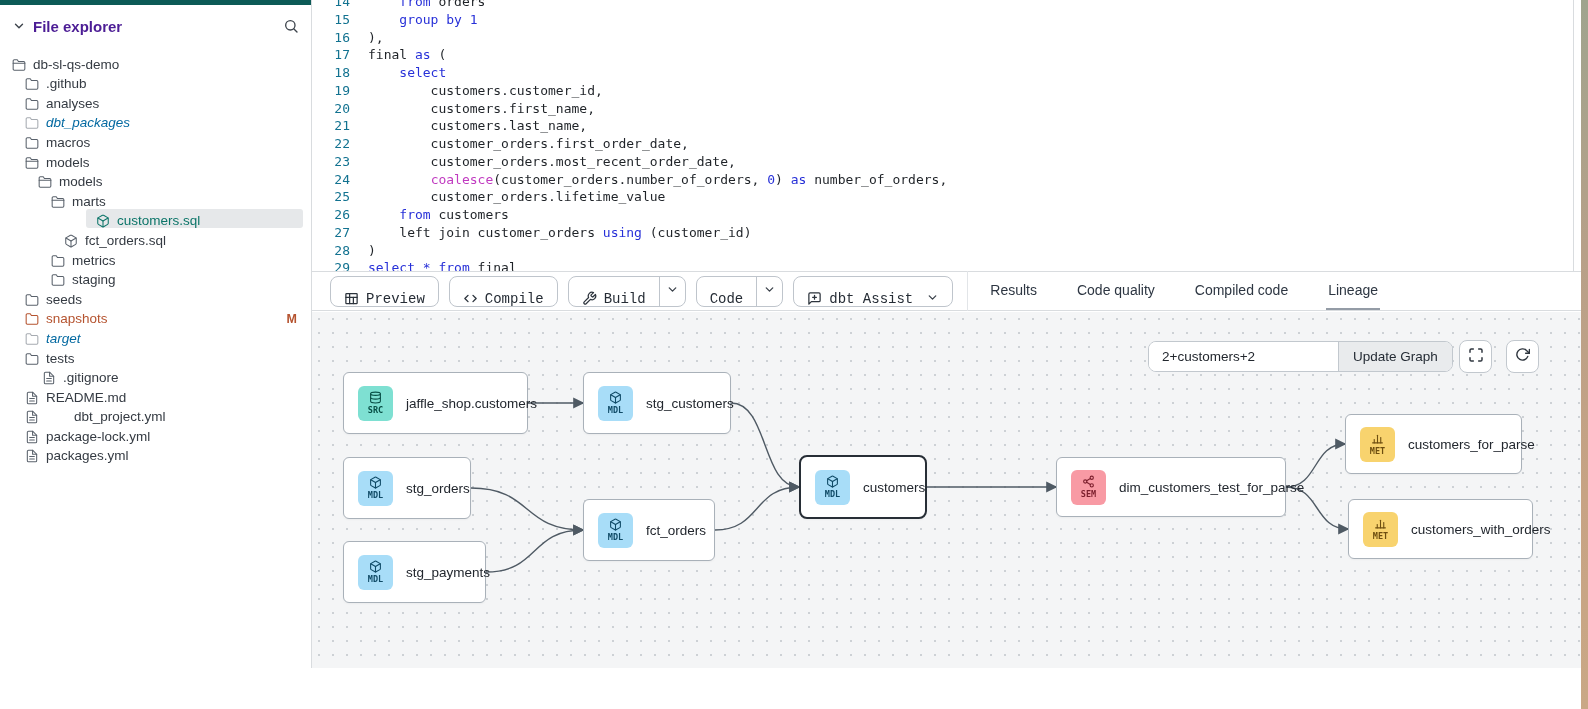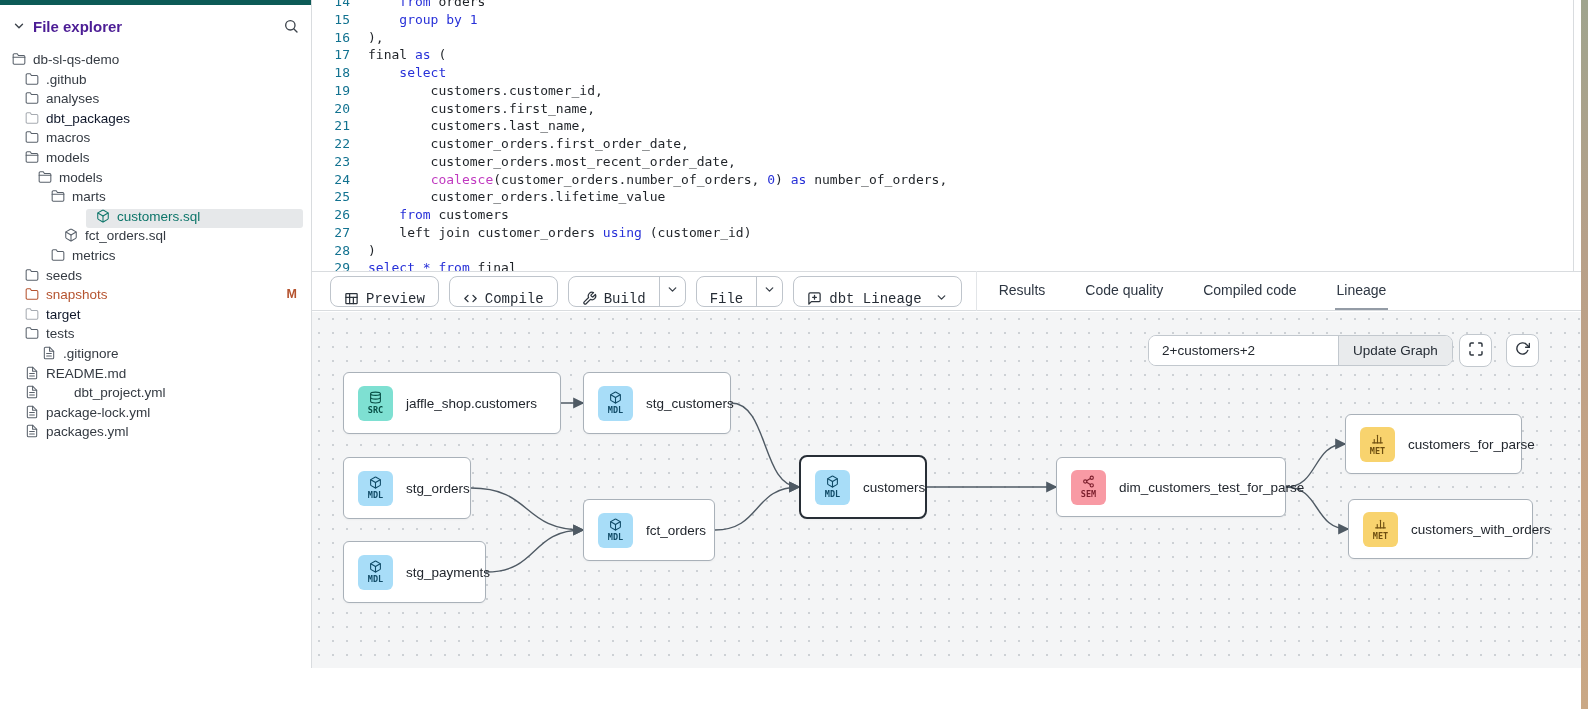--- a/index.html
+++ b/index.html
@@ -13,24 +13,24 @@
 
   
   .sidebar { position:absolute; left:0; top:0; width:312px; height:668px; background:#fff;
     border-right:1px solid #d9dcdf; }
   .teal-strip { position:absolute; left:0; top:0; width:100%; height:5px; background:#0c5a56; }
   .sb-header { position:absolute; left:0; top:12px; width:100%; height:28px; display:flex; align-items:center; padding:0 12px; }
   .sb-title { font-size:15px; font-weight:700; color:#4c1d95; margin-left:7px; }
   .sb-caret { color:#3c434b; display:flex; }
   .sb-search { margin-left:auto; color:#3c434b; display:flex; cursor:pointer; }
   .tree { position:absolute; left:0; top:52px; width:100%; }
-  .trow { display:flex; align-items:flex-start; height:19.6px; font-size:13.5px; color:#343a42;
+  .trow { display:flex; align-items:flex-end; height:19.6px; font-size:13.5px; color:#343a42;
     position:relative; cursor:pointer; white-space:nowrap; }
   .trow .ticon { display:flex; margin-right:7px; color:#59616b; flex:none; }
-  .trow.muted { color:#0f172a; }
+  .trow.muted { color:#0369a1; font-style:italic; }
   .trow.muted .ticon { color:#a6abb1; }
   .trow.modified { color:#b5532f; }
   .trow.modified .ticon { color:#b5532f; }
   .trow.selected { background:#e6e8ea; border-radius:3px; color:#0c7569; font-weight:400; }
   .trow.selected .ticon { color:#0c7569; }
   .m-badge { position:absolute; right:14px; font-weight:700; font-size:12.5px; color:#b5532f; }
 
   
   .editor { position:absolute; left:312px; top:0; width:1269px; height:271px; overflow:hidden; background:#fff; }
   .editor-scrolltrack { position:absolute; left:1261px; top:0; width:1px; height:271px; background:#d9dcdf; }
@@ -67,21 +67,21 @@
   .node { position:absolute; background:#fff; border:1px solid #a9b1b9; border-radius:6px;
     display:flex; align-items:center; padding:0 14px; cursor:pointer;
     box-shadow:0 1px 2px rgba(0,0,0,0.04); }
   .node.sel { border:2.5px solid #272e36; border-radius:8px; }
   .node-badge { width:35px; height:35px; border-radius:6px; display:flex; flex-direction:column;
     align-items:center; justify-content:center; flex:none; }
   .node-badge .bi { display:flex; }
   .node-badge .bt { font-family:"DejaVu Sans Mono", monospace; font-size:8.5px; font-weight:700; margin-top:1px; }
   .node-label { margin-left:13px; font-size:13.5px; color:#22272e; white-space:nowrap; }
 
-  .ln-controls { position:absolute; top:22px; left:0; width:100%; height:33px; }
+  .ln-controls { position:absolute; top:28px; left:0; width:100%; height:33px; }
   .selector-group { position:absolute; left:836px; top:1px; height:31px; display:flex;
     border:1px solid #c2c8ce; border-radius:8px; overflow:hidden; background:#fff; }
   .selector-input { width:189px; border:none; outline:none; padding:0 13px; font-size:13.5px;
     color:#22272e; font-family:"Liberation Sans", sans-serif; }
   .update-btn { display:flex; align-items:center; padding:0 14px; background:#e9ebed;
     border-left:1px solid #c2c8ce; font-size:13.5px; color:#252c35; cursor:pointer; }
   .sq-btn { position:absolute; top:0; width:33px; height:33px; background:#fff; border:1px solid #c2c8ce;
     border-radius:8px; display:flex; align-items:center; justify-content:center; color:#2d343d; cursor:pointer; }
 
   
@@ -203,20 +203,28 @@
           <span>fct_orders.sql</span>
         </div>
         <div class="trow" style="padding-left: 51px;">
           <span class="ticon">
             <svg width="14" height="14" viewBox="0 0 24 24" fill="none" stroke="currentColor" stroke-width="1.8" stroke-linecap="round" stroke-linejoin="round">
               <path d="M22 19a2 2 0 0 1-2 2H4a2 2 0 0 1-2-2V5a2 2 0 0 1 2-2h5l2 3h9a2 2 0 0 1 2 2z"></path>
             </svg>
           </span>
           <span>metrics</span>
         </div>
+        <div class="trow" style="padding-left: 51px;">
+          <span class="ticon">
+            <svg width="14" height="14" viewBox="0 0 24 24" fill="none" stroke="currentColor" stroke-width="1.8" stroke-linecap="round" stroke-linejoin="round">
+              <path d="M22 19a2 2 0 0 1-2 2H4a2 2 0 0 1-2-2V5a2 2 0 0 1 2-2h5l2 3h9a2 2 0 0 1 2 2z"></path>
+            </svg>
+          </span>
+          <span>staging</span>
+        </div>
         <div class="trow" style="padding-left: 25px;">
           <span class="ticon">
             <svg width="14" height="14" viewBox="0 0 24 24" fill="none" stroke="currentColor" stroke-width="1.8" stroke-linecap="round" stroke-linejoin="round">
               <path d="M22 19a2 2 0 0 1-2 2H4a2 2 0 0 1-2-2V5a2 2 0 0 1 2-2h5l2 3h9a2 2 0 0 1 2 2z"></path>
             </svg>
           </span>
           <span>seeds</span>
         </div>
         <div class="trow modified" style="padding-left: 25px;">
           <span class="ticon">
@@ -359,38 +367,38 @@
           <span>Build</span>
           </span>
         <span class="b-split">
             <span class="sv-caret"><svg width="13" height="13" viewBox="0 0 24 24" fill="none" stroke="currentColor" stroke-width="2.4" stroke-linecap="round" stroke-linejoin="round">
                 <polyline points="6 9 12 15 18 9"></polyline>
               </svg></span>
           </span>
       </div>
       <div class="btn">
         <span class="b-main">
-          <span>File</span>
+          <span>Code</span>
           </span>
         <span class="b-split">
             <span class="sv-caret"><svg width="13" height="13" viewBox="0 0 24 24" fill="none" stroke="currentColor" stroke-width="2.4" stroke-linecap="round" stroke-linejoin="round">
                 <polyline points="6 9 12 15 18 9"></polyline>
               </svg></span>
           </span>
       </div>
       <div class="btn">
         <span class="b-main">
             <span class="b-icon">
               <svg width="15" height="15" viewBox="0 0 24 24" fill="none" stroke="currentColor" stroke-width="2" stroke-linecap="round" stroke-linejoin="round">
                 <path d="M21 15a2 2 0 0 1-2 2H7l-4 4V5a2 2 0 0 1 2-2h14a2 2 0 0 1 2 2z"></path>
                 <line x1="12" y1="7" x2="12" y2="13"></line>
                 <line x1="9" y1="10" x2="15" y2="10"></line>
               </svg>
             </span>
-          <span>dbt Lineage</span>
+          <span>dbt Assist</span>
           <span class="b-caret">
               <svg width="13" height="13" viewBox="0 0 24 24" fill="none" stroke="currentColor" stroke-width="2.4" stroke-linecap="round" stroke-linejoin="round">
                 <polyline points="6 9 12 15 18 9"></polyline>
               </svg>
             </span>
           </span>
       </div>
     </div>
     <div class="tb-sep"></div>
     <div class="tabs" id="tabs">
@@ -411,21 +419,21 @@
         <path d="M216,91 C246.25,91 240.75,91 271,91" fill="none" stroke="#4f5a64" stroke-width="1.4" marker-end="url(#arr)"></path>
         <path d="M419,91 C456.4,91 449.6,175 487,175" fill="none" stroke="#4f5a64" stroke-width="1.4" marker-end="url(#arr)"></path>
         <path d="M159,176 C220.60000000000002,176 209.39999999999998,218 271,218" fill="none" stroke="#4f5a64" stroke-width="1.4" marker-end="url(#arr)"></path>
         <path d="M174,260 C227.35,260 217.65,218 271,218" fill="none" stroke="#4f5a64" stroke-width="1.4" marker-end="url(#arr)"></path>
         <path d="M403,218 C449.2,218 440.8,175 487,175" fill="none" stroke="#4f5a64" stroke-width="1.4" marker-end="url(#arr)"></path>
         <path d="M615,175 C685.95,175 673.05,175 744,175" fill="none" stroke="#4f5a64" stroke-width="1.4" marker-end="url(#arr)"></path>
         <path d="M974,175 C1006.45,175 1000.55,132 1033,132" fill="none" stroke="#4f5a64" stroke-width="1.4" marker-end="url(#arr)"></path>
         <path d="M974,175 C1008.1,175 1001.9,217 1036,217" fill="none" stroke="#4f5a64" stroke-width="1.4" marker-end="url(#arr)"></path>
       </svg>
     <div id="nodes">
-        <div class="node" style="left: 31px; top: 60px; width: 218px; height: 62px;">
+        <div class="node" style="left: 31px; top: 60px; width: 185px; height: 62px;">
           <div class="node-badge" style="background: rgb(126, 224, 210); color: rgb(8, 79, 70);">
             <span class="bi">
               <svg width="13" height="13" viewBox="0 0 24 24" fill="none" stroke="currentColor" stroke-width="2" stroke-linecap="round" stroke-linejoin="round">
                 <ellipse cx="12" cy="5" rx="9" ry="3"></ellipse>
                 <path d="M21 12c0 1.66-4 3-9 3s-9-1.34-9-3"></path>
                 <path d="M3 5v14c0 1.66 4 3 9 3s9-1.34 9-3V5"></path>
               </svg>
             </span>
             <span class="bt">SRC</span>
           </div>

